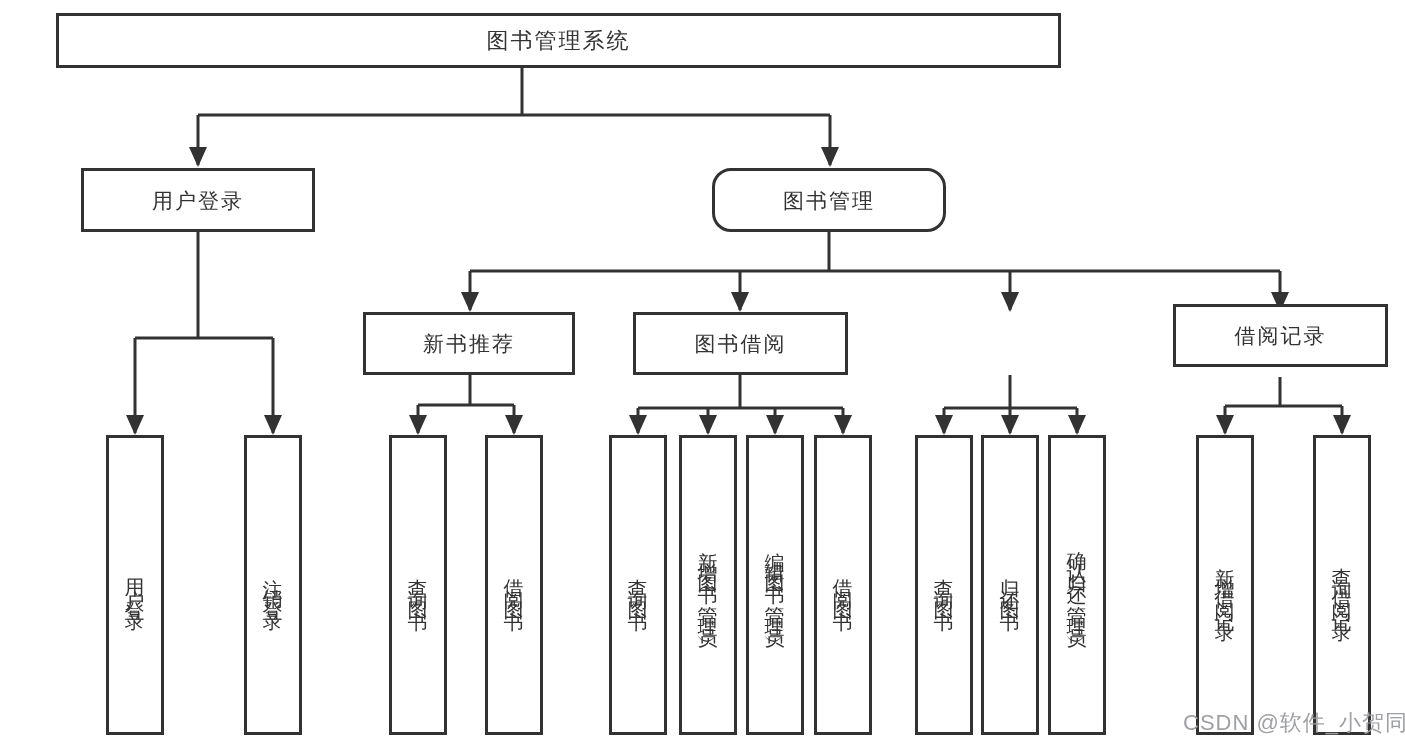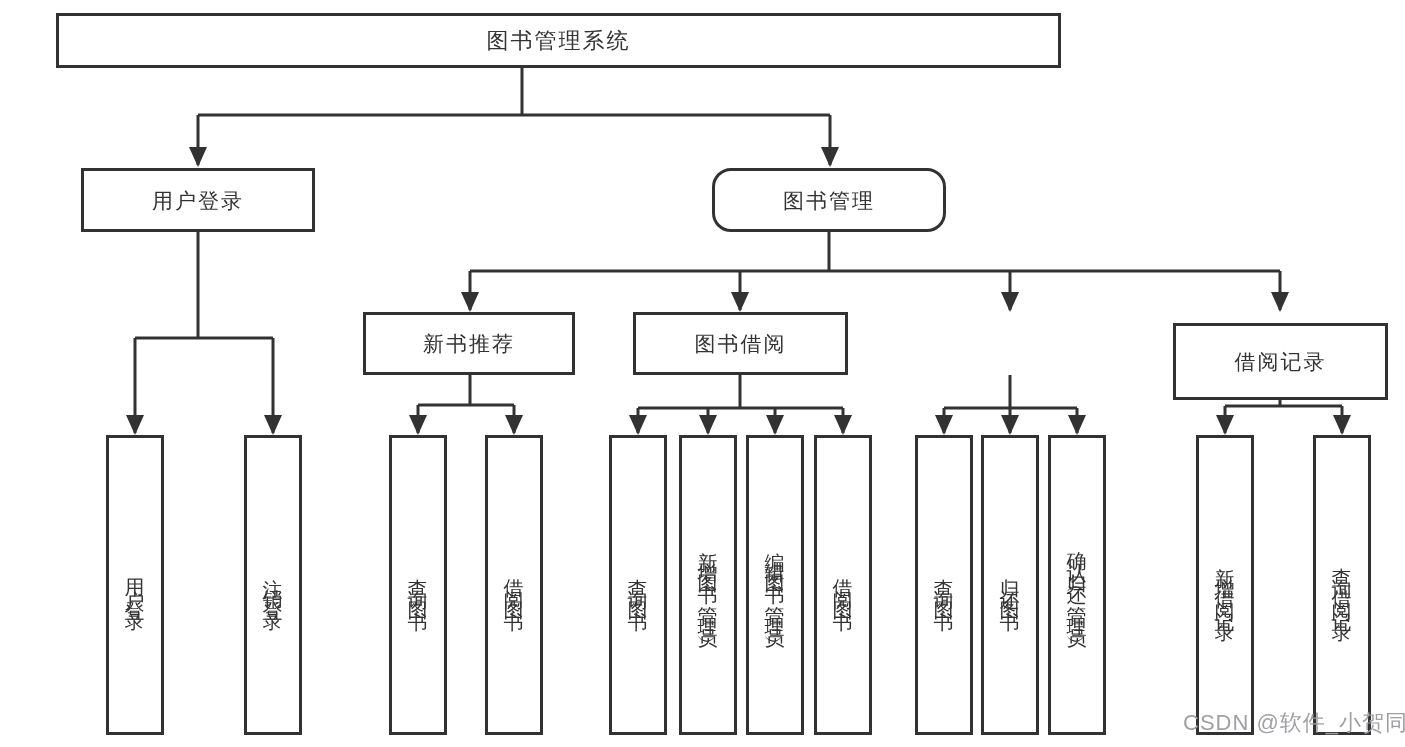--- a/index.html
+++ b/index.html
@@ -116,21 +116,21 @@
   <div class="node" style="left:712px; top:168px; width:234px; height:64px;border-radius:19px;">
     <span class="hlabel">图书管理</span>
   </div>
 
   <div class="node" style="left:363px; top:312px; width:212px; height:63px;">
     <span class="hlabel">新书推荐</span>
   </div>
   <div class="node" style="left:633px; top:312px; width:215px; height:63px;justify-content:center;">
     <span class="hlabel">图书借阅</span>
   </div>
-  <div class="node" style="left:1173px; top:323px; width:215px; height:77px;">
+  <div class="node" style="left:1173px; top:304px; width:215px; height:63px;">
     <span class="hlabel">借阅记录</span>
   </div>
 
   <div class="node leaf" style="left:106px; top:435px; width:58px; height:300px;">
     <span class="vlabel">用户登录</span>
   </div>
   <div class="node leaf" style="left:244px; top:435px; width:58px; height:300px;">
     <span class="vlabel">注销登录</span>
   </div>
 

